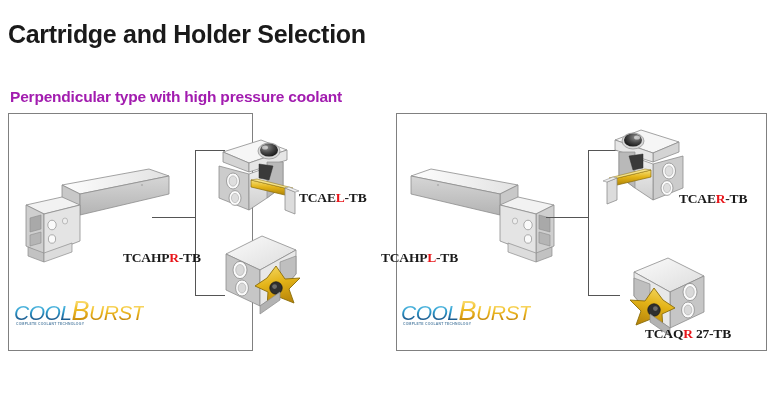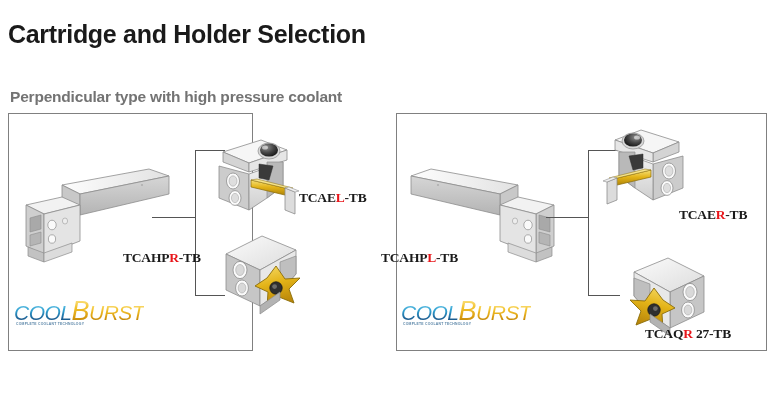--- a/index.html
+++ b/index.html
@@ -12,21 +12,21 @@
   .page{position:absolute;left:0;top:0;width:775px;height:284px;}
 
   
   .title{
     position:absolute;left:8px;top:20px;
     font-size:25px;font-weight:bold;color:#1a1a1a;
     letter-spacing:-0.3px;
   }
   .subtitle{
     position:absolute;left:10px;top:88px;
-    font-size:15.5px;font-weight:bold;color:#737373;
+    font-size:15.5px;font-weight:bold;color:#a21caf;
     letter-spacing:-0.2px;
   }
 
   
   .panel{
     position:absolute;top:113px;height:238px;
     border:1px solid #808080;background:#ffffff;
     box-sizing:border-box;
   }
   #panel-left{left:8px;width:245px;}
@@ -333,21 +333,21 @@
           <circle cx="-1.4" cy="-1.4" r="2.4" fill="#6a6a6a"></circle>
         </g>
         <polygon points="42,80 62,66 62,74 42,88" fill="#b3b3b3" stroke="#8d8d8d" stroke-width="0.7"></polygon>
       </g>
     </svg>
   </div>
 
   <div class="part-label" style="left:381px;top:250px;">
     <span>TCAHP</span><span class="hand">L</span><span>-TB</span>
   </div>
-  <div class="part-label" style="left:679px;top:207px;">
+  <div class="part-label" style="left:679px;top:191px;">
     <span>TCAE</span><span class="hand">R</span><span>-TB</span>
   </div>
   <div class="part-label" style="left:645px;top:320px;margin-top:6px;">
     <span>TCAQ</span><span class="hand">R</span><span> 27-TB</span>
   </div>
 
   <div class="logo" style="left:401px;top:299px;">
     <div class="logo-text"><span class="logo-cool">COOL</span><span class="logo-b">B</span><span class="logo-burst">URST</span></div>
     <div class="logo-tag">COMPLETE COOLANT TECHNOLOGY</div>
   </div>

